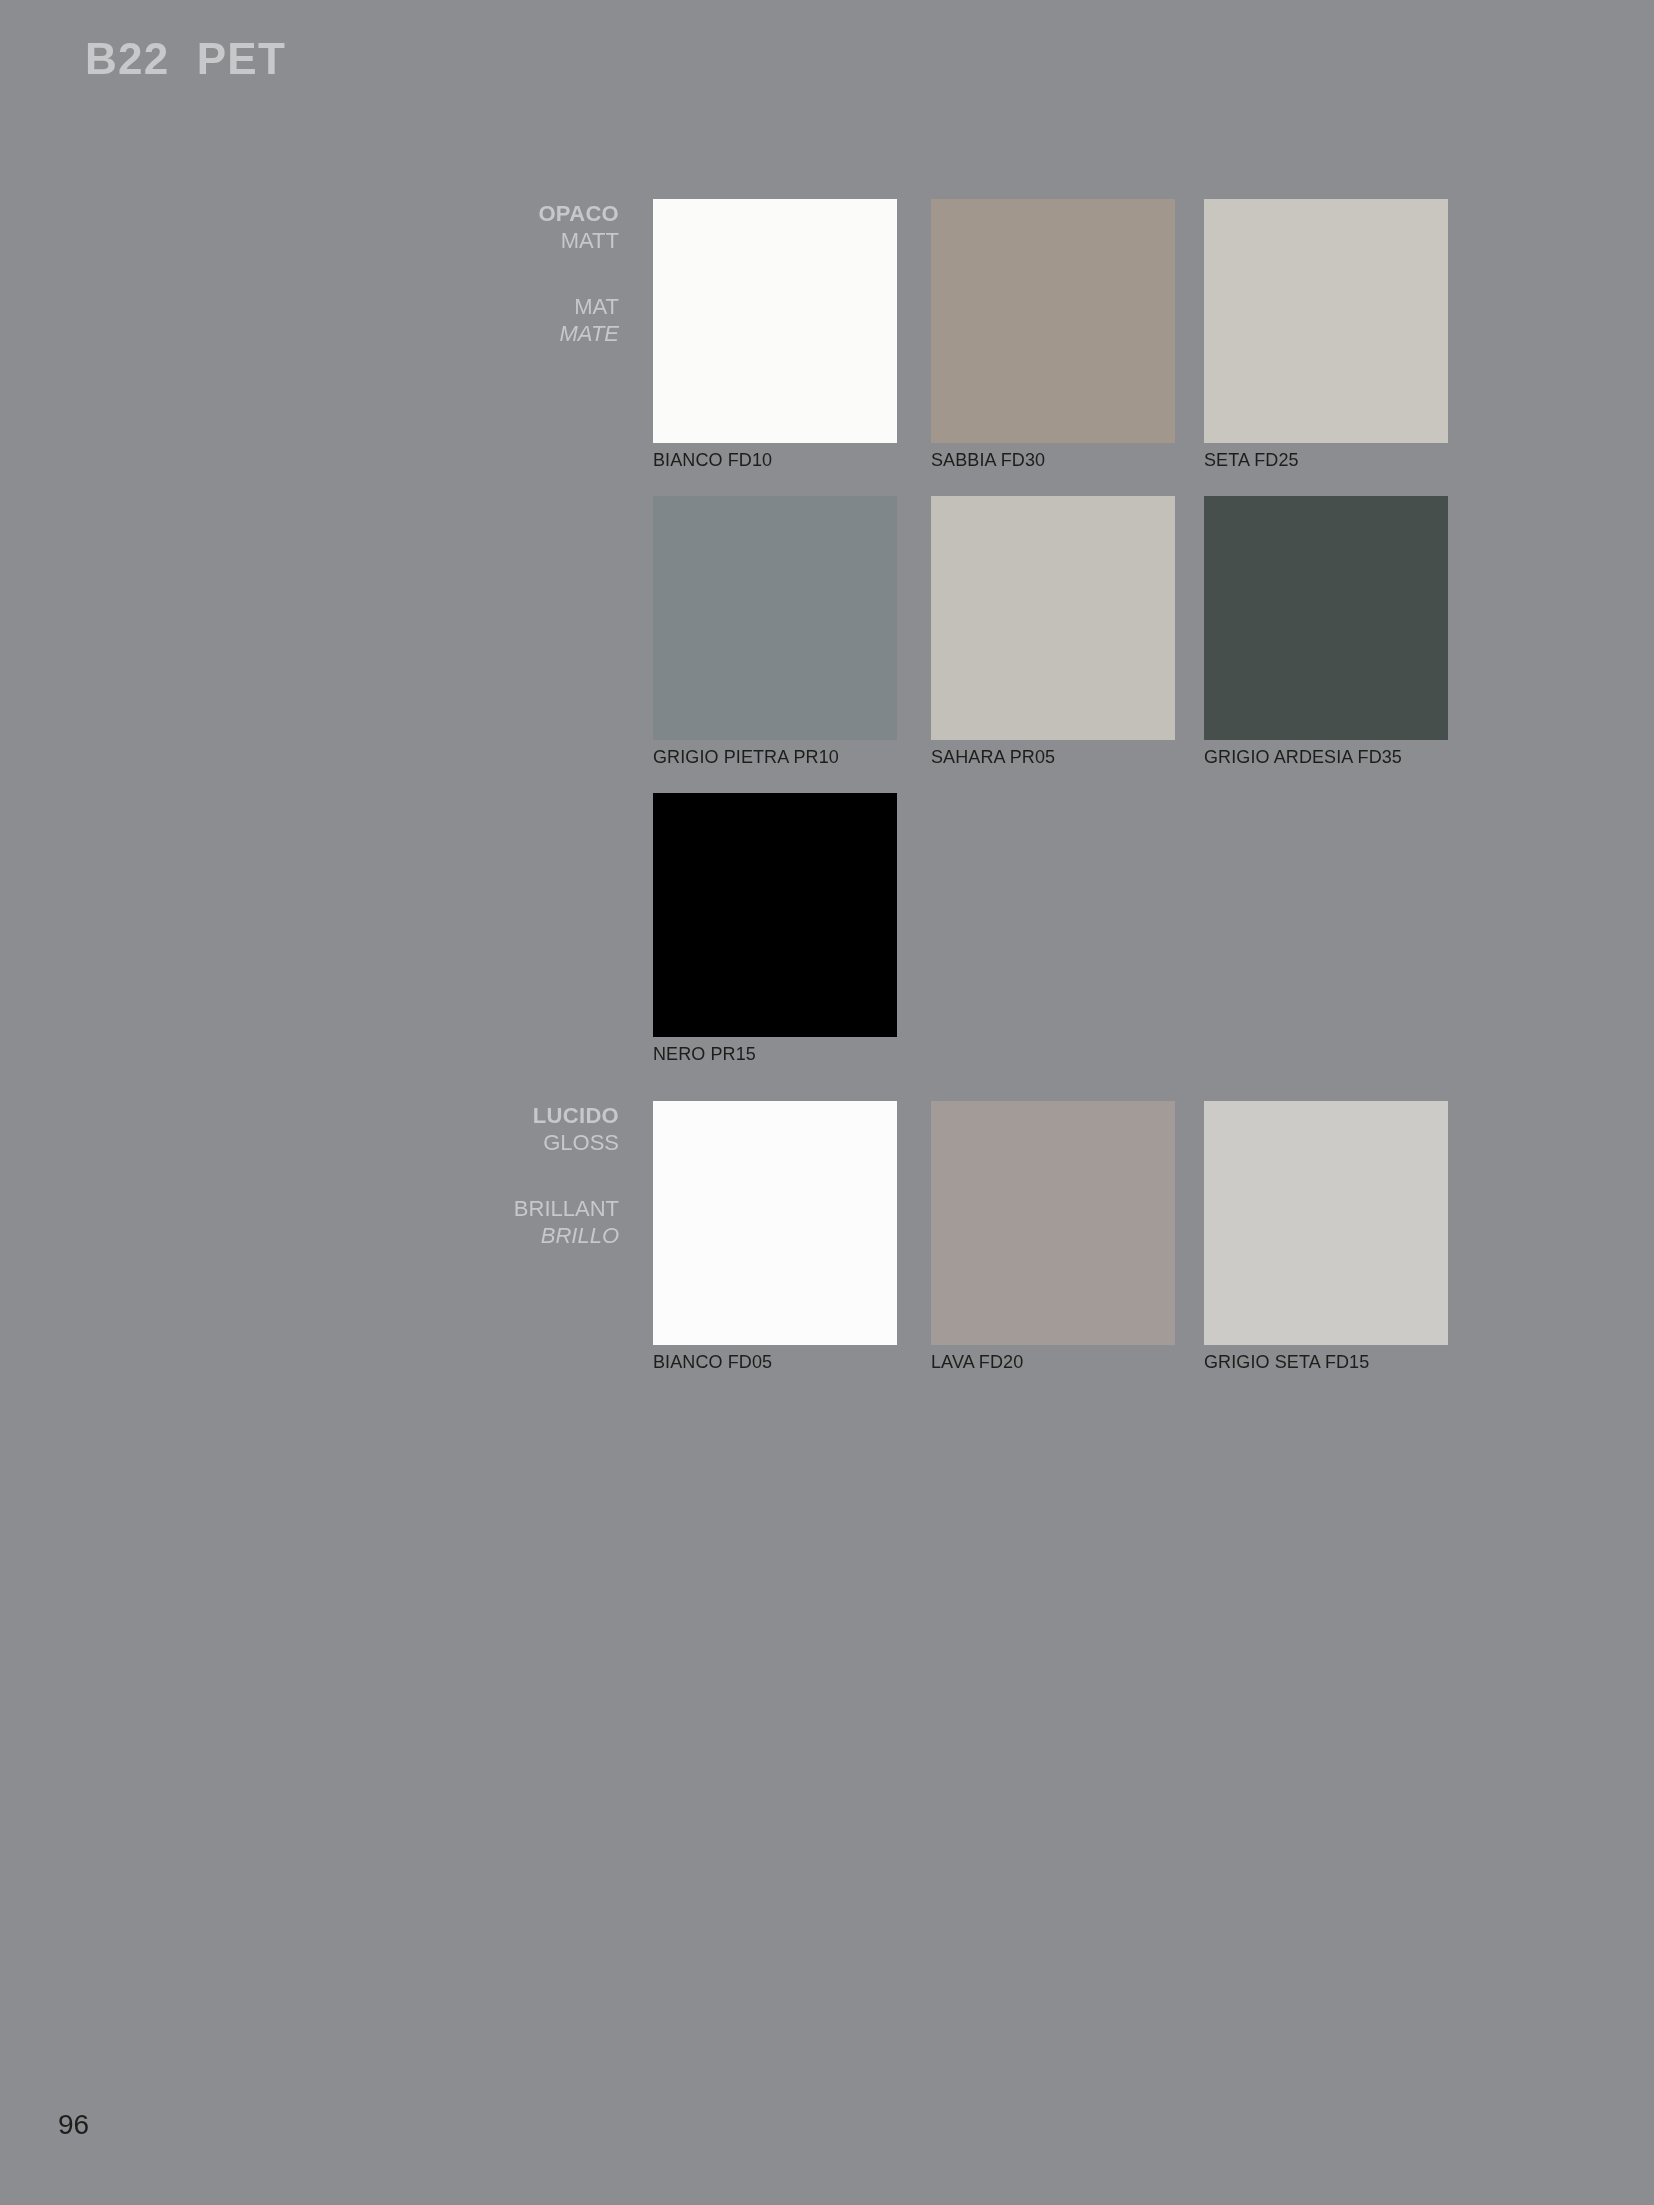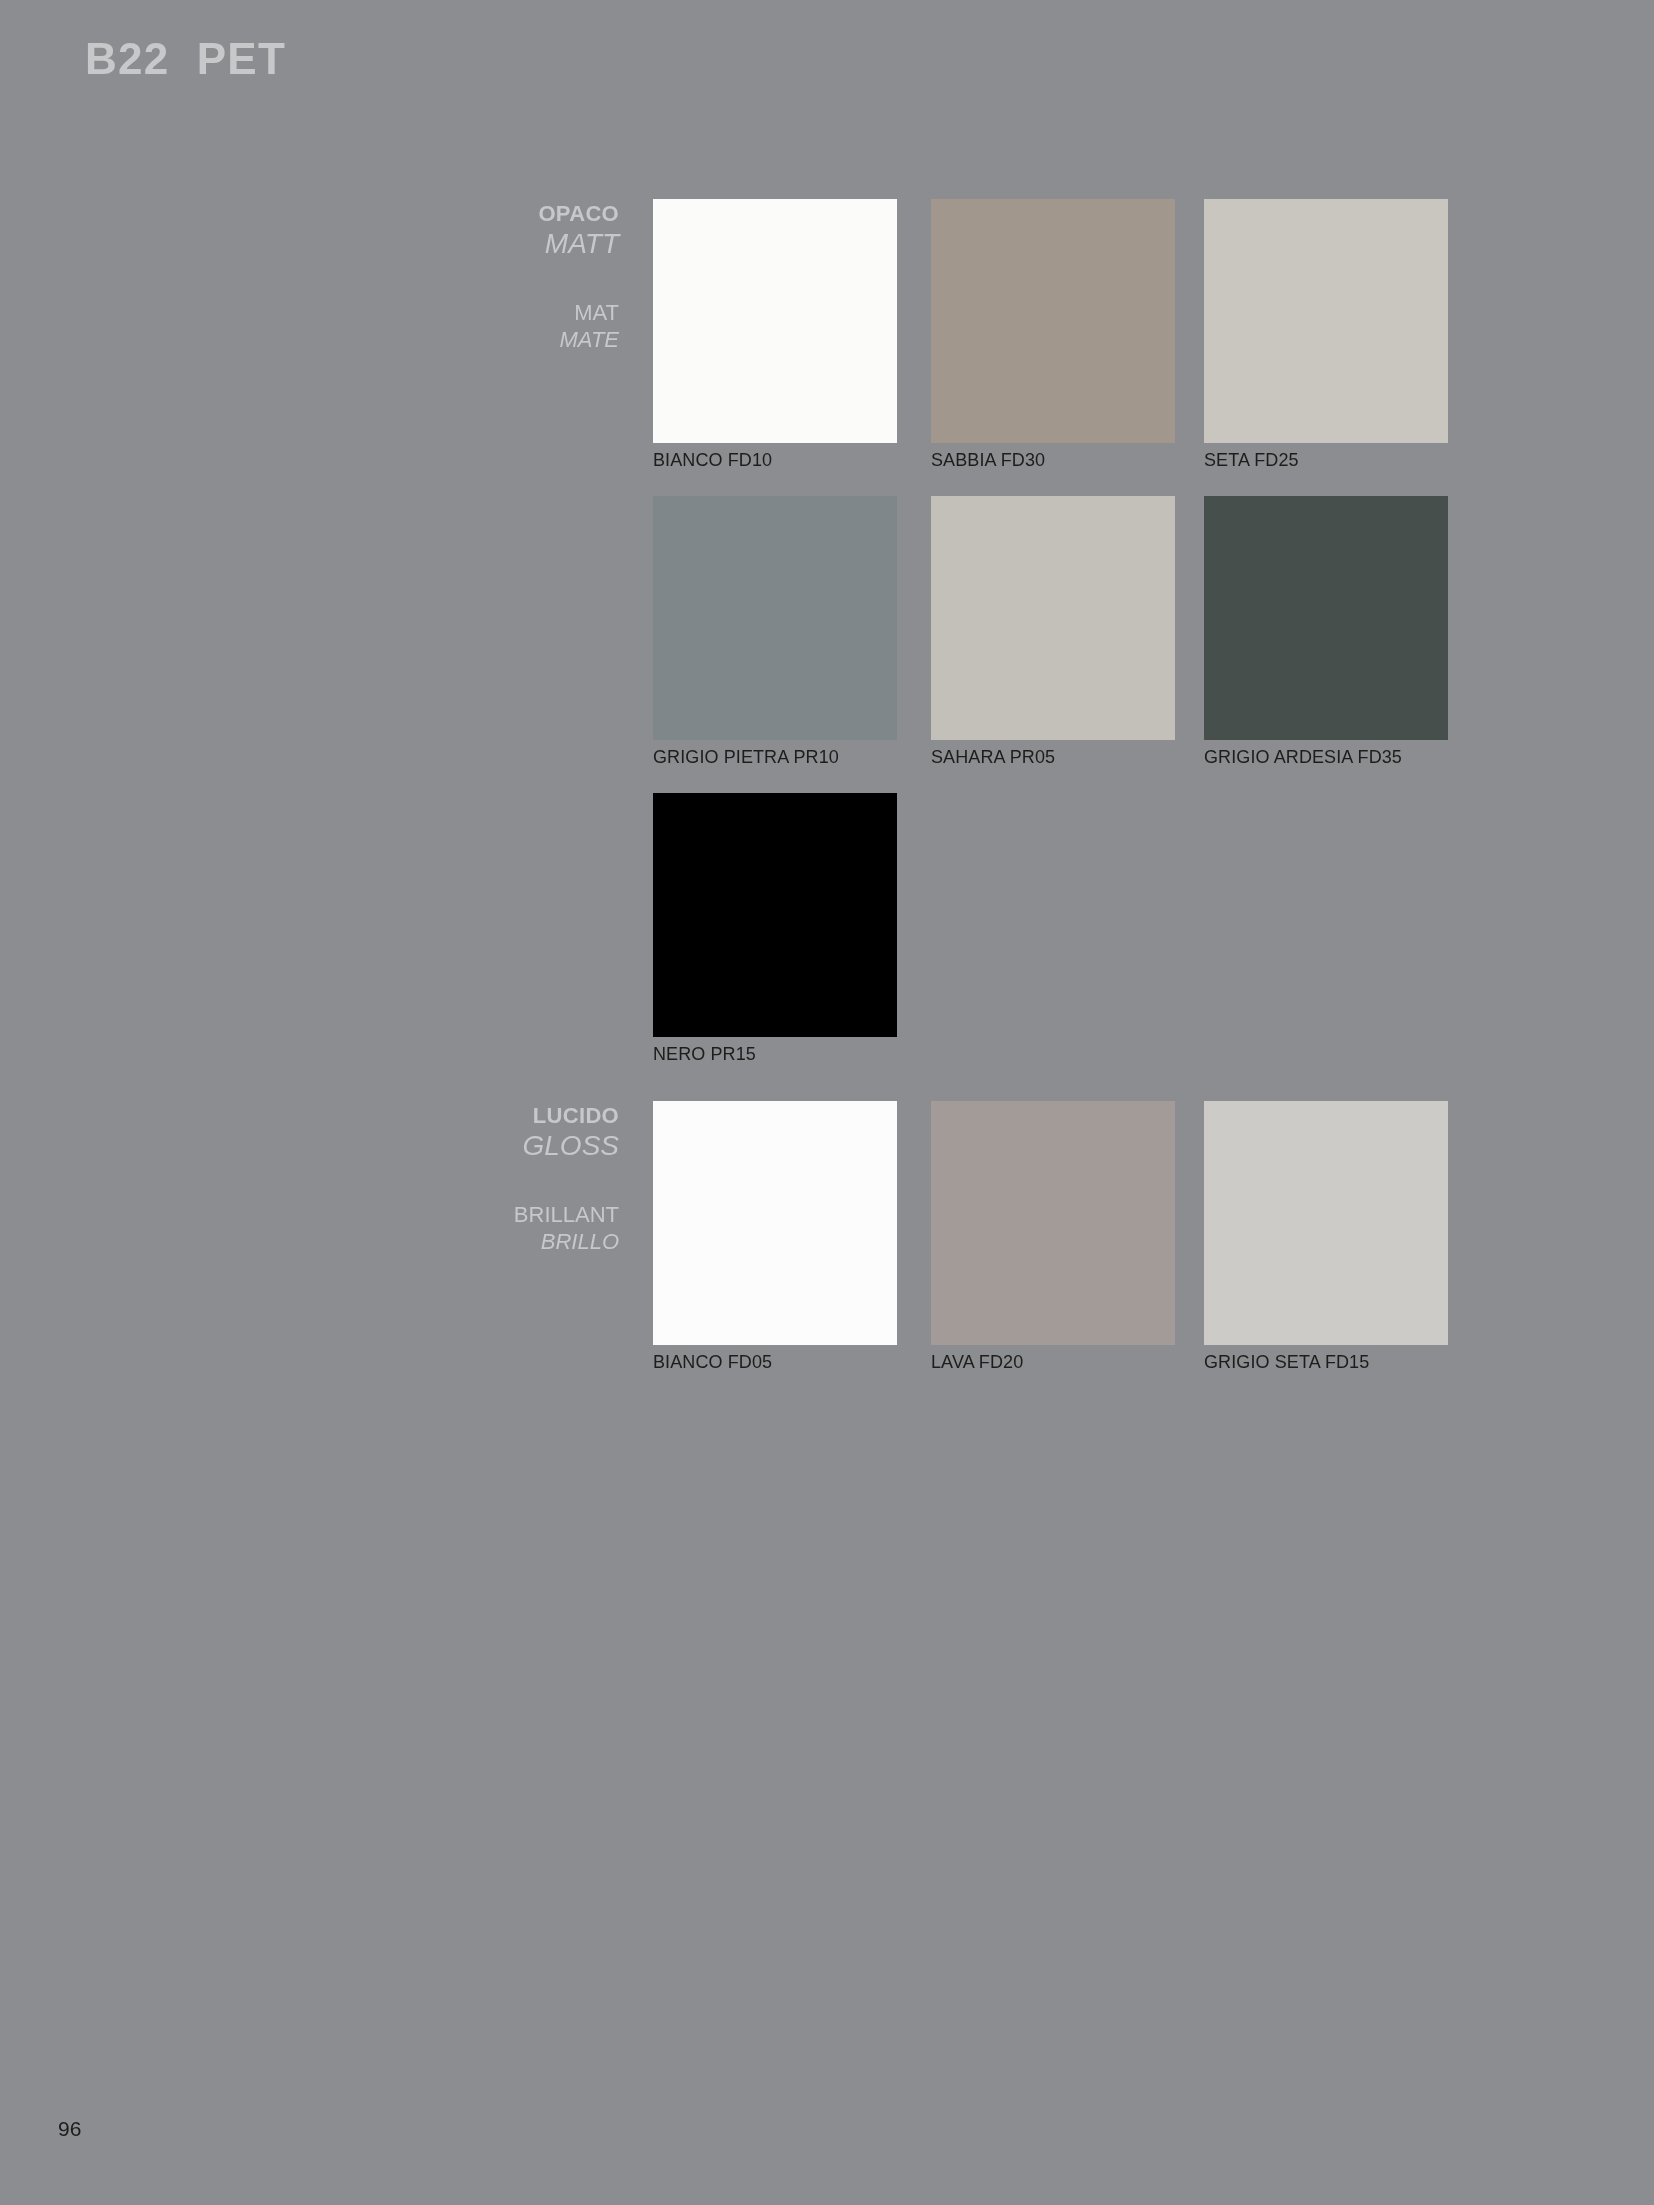--- a/index.html
+++ b/index.html
@@ -48,22 +48,21 @@
     line-height: 1.0;
   }
   .finish-it {
     font-size: 22px;
     font-weight: bold;
     letter-spacing: 0.3px;
     display: block;
     margin-bottom: 5.3px;
   }
   .finish-en {
-    font-size: 28px;
-    font-style: italic;
+    font-size: 22px;
     display: block;
     margin-bottom: 4.6px;
   }
   .finish-fr {
     font-size: 22px;
     font-style: normal;
     display: block;
     margin-bottom: 4.6px;
     margin-top: 44px;
   }
@@ -104,21 +103,21 @@
     color: #1d1d1b;
     white-space: nowrap;
     letter-spacing: 0.1px;
   }
 
   
   .page-number {
     position: absolute;
     left: 58px;
     bottom: 64px;
-    font-size: 21px;
+    font-size: 28px;
     color: #1d1d1b;
   }
 </style>
 </head>
 <body style="background: rgb(139, 141, 144);">
 
 <div class="page-title">B22  PET</div>
 
 <div class="section" id="section-opaco">
 

